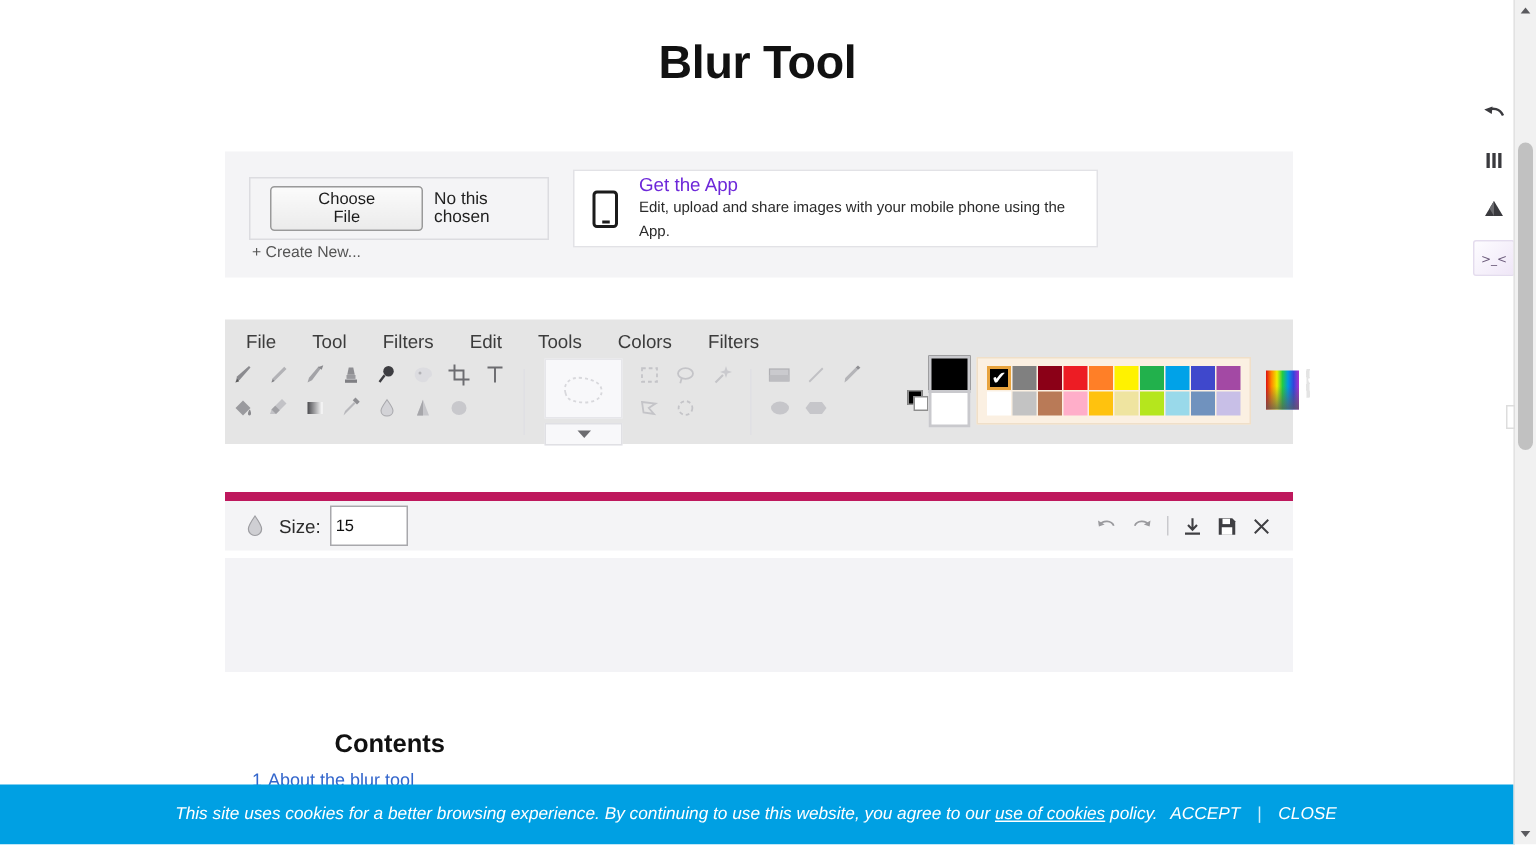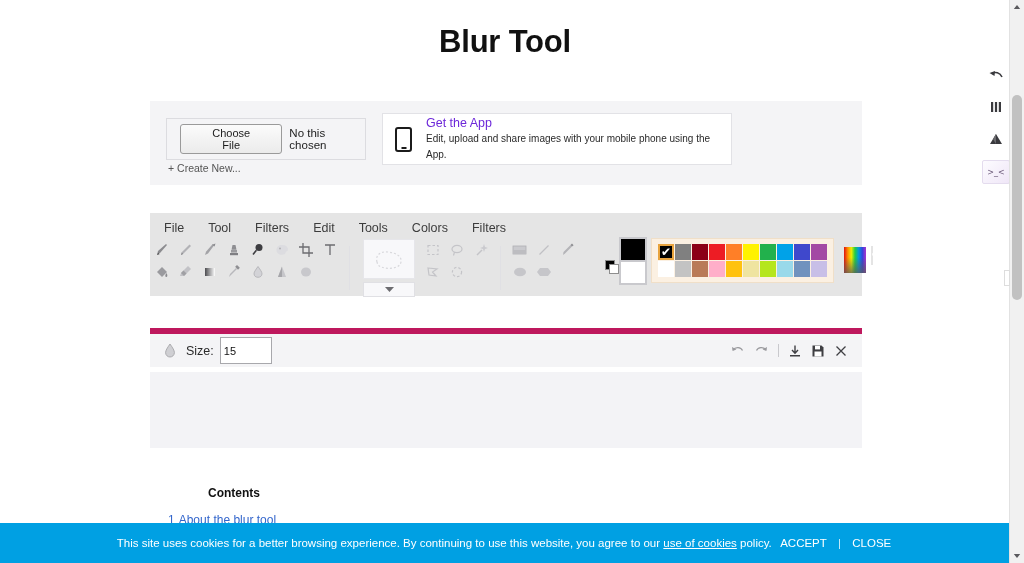--- a/index.html
+++ b/index.html
@@ -255,41 +255,41 @@
   .canvas-area {
     position: absolute;
     left: 150px; top: 372px;
     width: 712px; height: 76px;
     background: #f3f3f6;
   }
 
   
   .contents-title {
     position: absolute;
-    left: 208px; top: 486px;
-    font-size: 12px; font-weight: bold; color: #111;
+    left: 223px; top: 486px;
+    font-size: 17px; font-weight: bold; color: #111;
   }
   .contents-link {
     position: absolute;
     left: 168px; top: 513px;
     font-size: 12px; color: #3366cc;
     cursor: pointer;
   }
   .contents-link .num { color: #3366cc; margin-right: 4px; }
 
   
   .cookie-banner {
     position: absolute;
     left: 0; bottom: 0;
     width: 1010px; height: 40px;
     background: #00a0e3;
     display: flex; align-items: center; justify-content: center;
   }
   .cookie-text {
-    font-size: 11.5px; color: #fff; white-space: nowrap;
+    font-size: 11.5px; color: #fff; white-space: nowrap; font-style: italic;
   }
   .cookie-text a { color: #fff; text-decoration: underline; cursor: pointer; }
   .cookie-btn { color: #fff; cursor: pointer; margin: 0 2px; }
   .cookie-pipe { color: #cfeefb; margin: 0 6px; }
 
   
   .right-tools {
     position: absolute;
     right: 14px; top: 64px;
     width: 28px;

